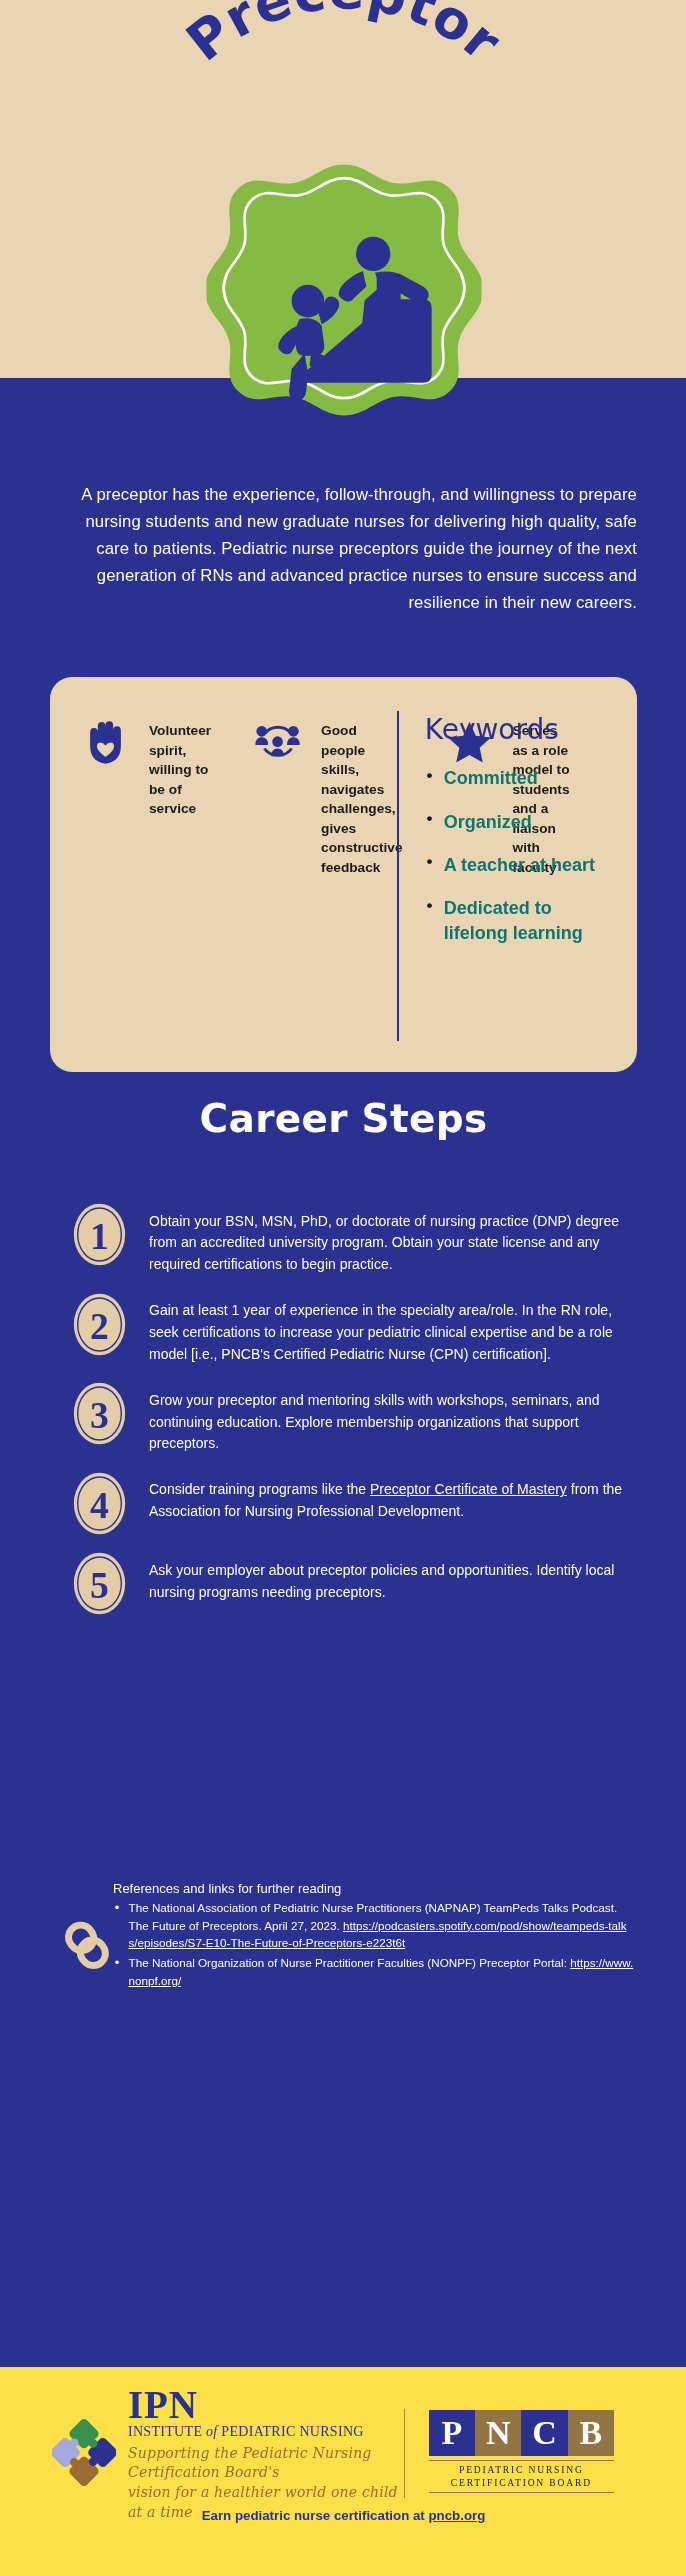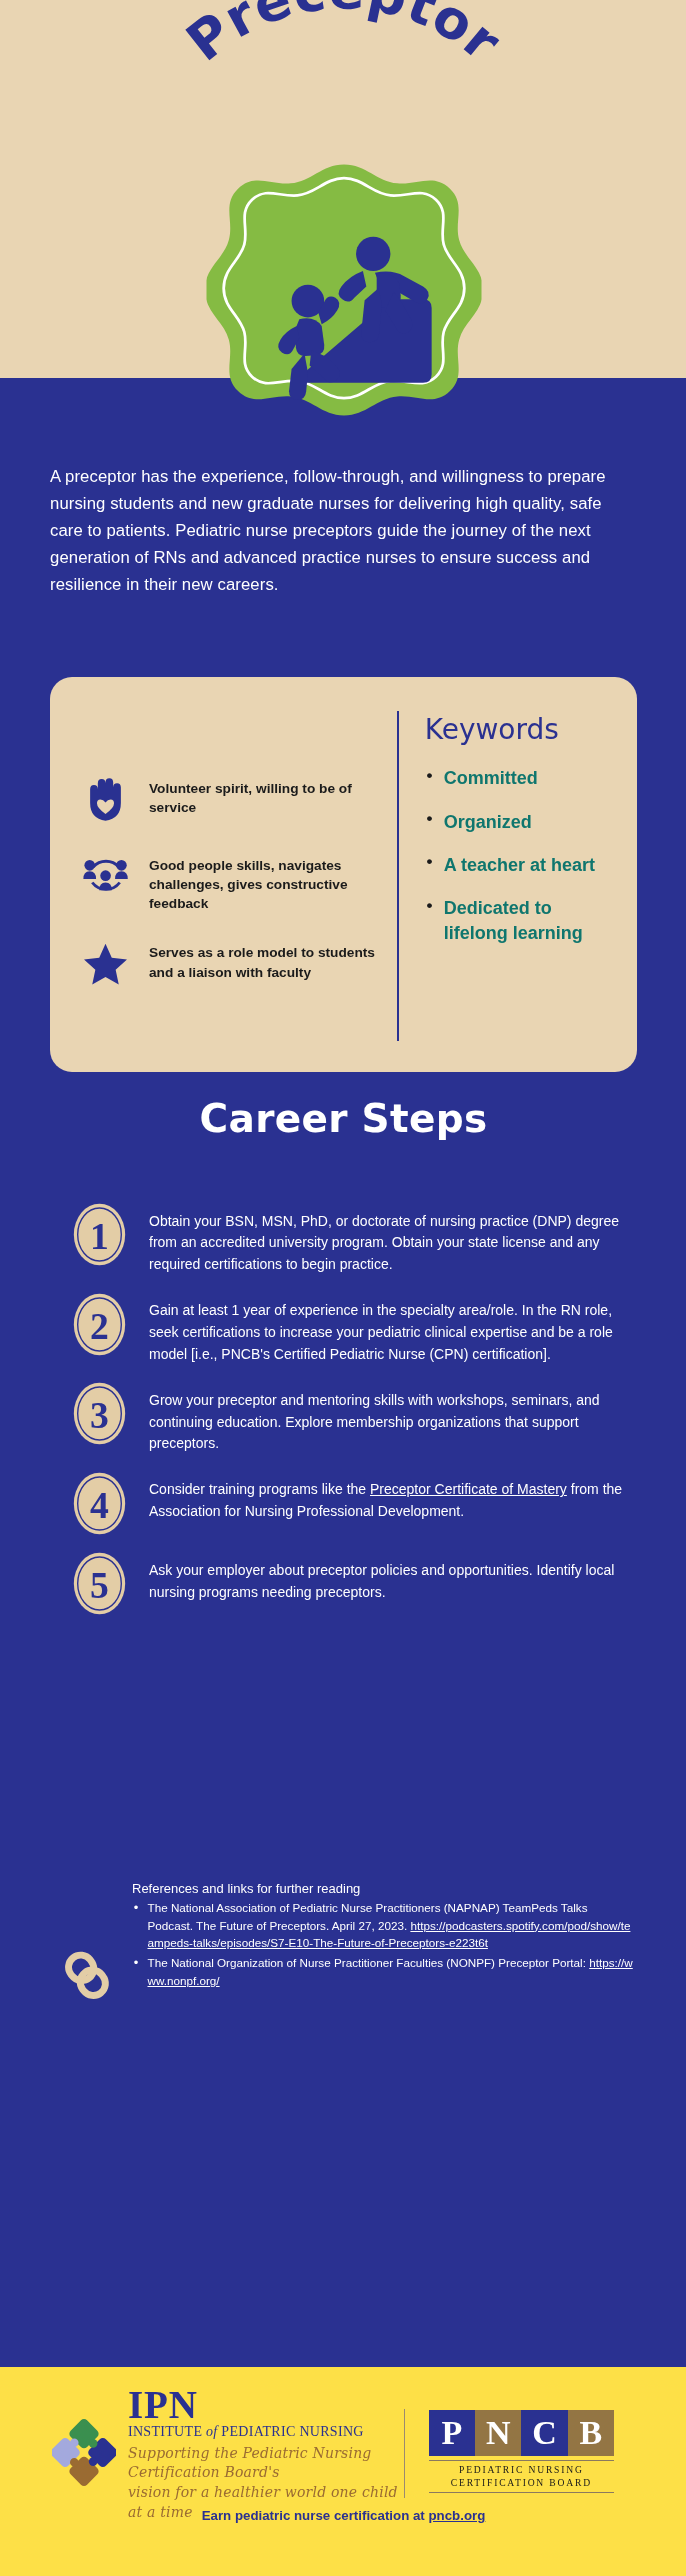--- a/index.html
+++ b/index.html
@@ -52,24 +52,24 @@
     transform: translateX(-50%);
     width: 275px;
     height: 275px;
     z-index: 5;
   }
   .badge-wrap svg { display: block; }
 
   
   .intro {
     position: absolute;
-    top: 463px; left: 0;
+    top: 481px; left: 0;
     width: 687px;
     padding: 0 50px;
-    text-align: left;
+    text-align: right;
     color: #ffffff;
     font-size: 16.7px;
     line-height: 1.62;
     font-weight: 300;
     letter-spacing: 0.1px;
   }
 
   
   .card {
     position: absolute;
@@ -78,23 +78,23 @@
     width: 587px;
     height: 395px;
     background: #e9d5b3;
     border-radius: 22px;
     display: flex;
     padding: 29px 26px 24px 29px;
   }
   .traits-col {
     width: 306px;
     display: flex;
-    flex-direction: column;
-    justify-content: center;
-    gap: 24px;
+    flex-direction: row;
+    justify-content: space-between;
+    gap: 40px;
     padding-top: 10.3px;
   }
   .trait {
     display: flex;
     align-items: flex-start;
     gap: 17px;
   }
   .trait-icon {
     width: 53px;
     min-width: 53px;
@@ -190,22 +190,21 @@
   .step-body .u { text-decoration: underline; }
 
   
   .refs {
     position: absolute;
     top: 1879px;
     left: 0;
     width: 687px;
     padding: 0 52px 0 65px;
     display: flex;
-    gap: 19px;
-    align-items: flex-end;
+    align-items: center;
   }
   .refs-icon {
     width: 48px;
     min-width: 48px;
     height: 53px;
     padding-top: 12px;
   }
   .refs-body { flex: 1; padding-top: 1.7px; }
   .refs-title {
     color: #ffffff;

